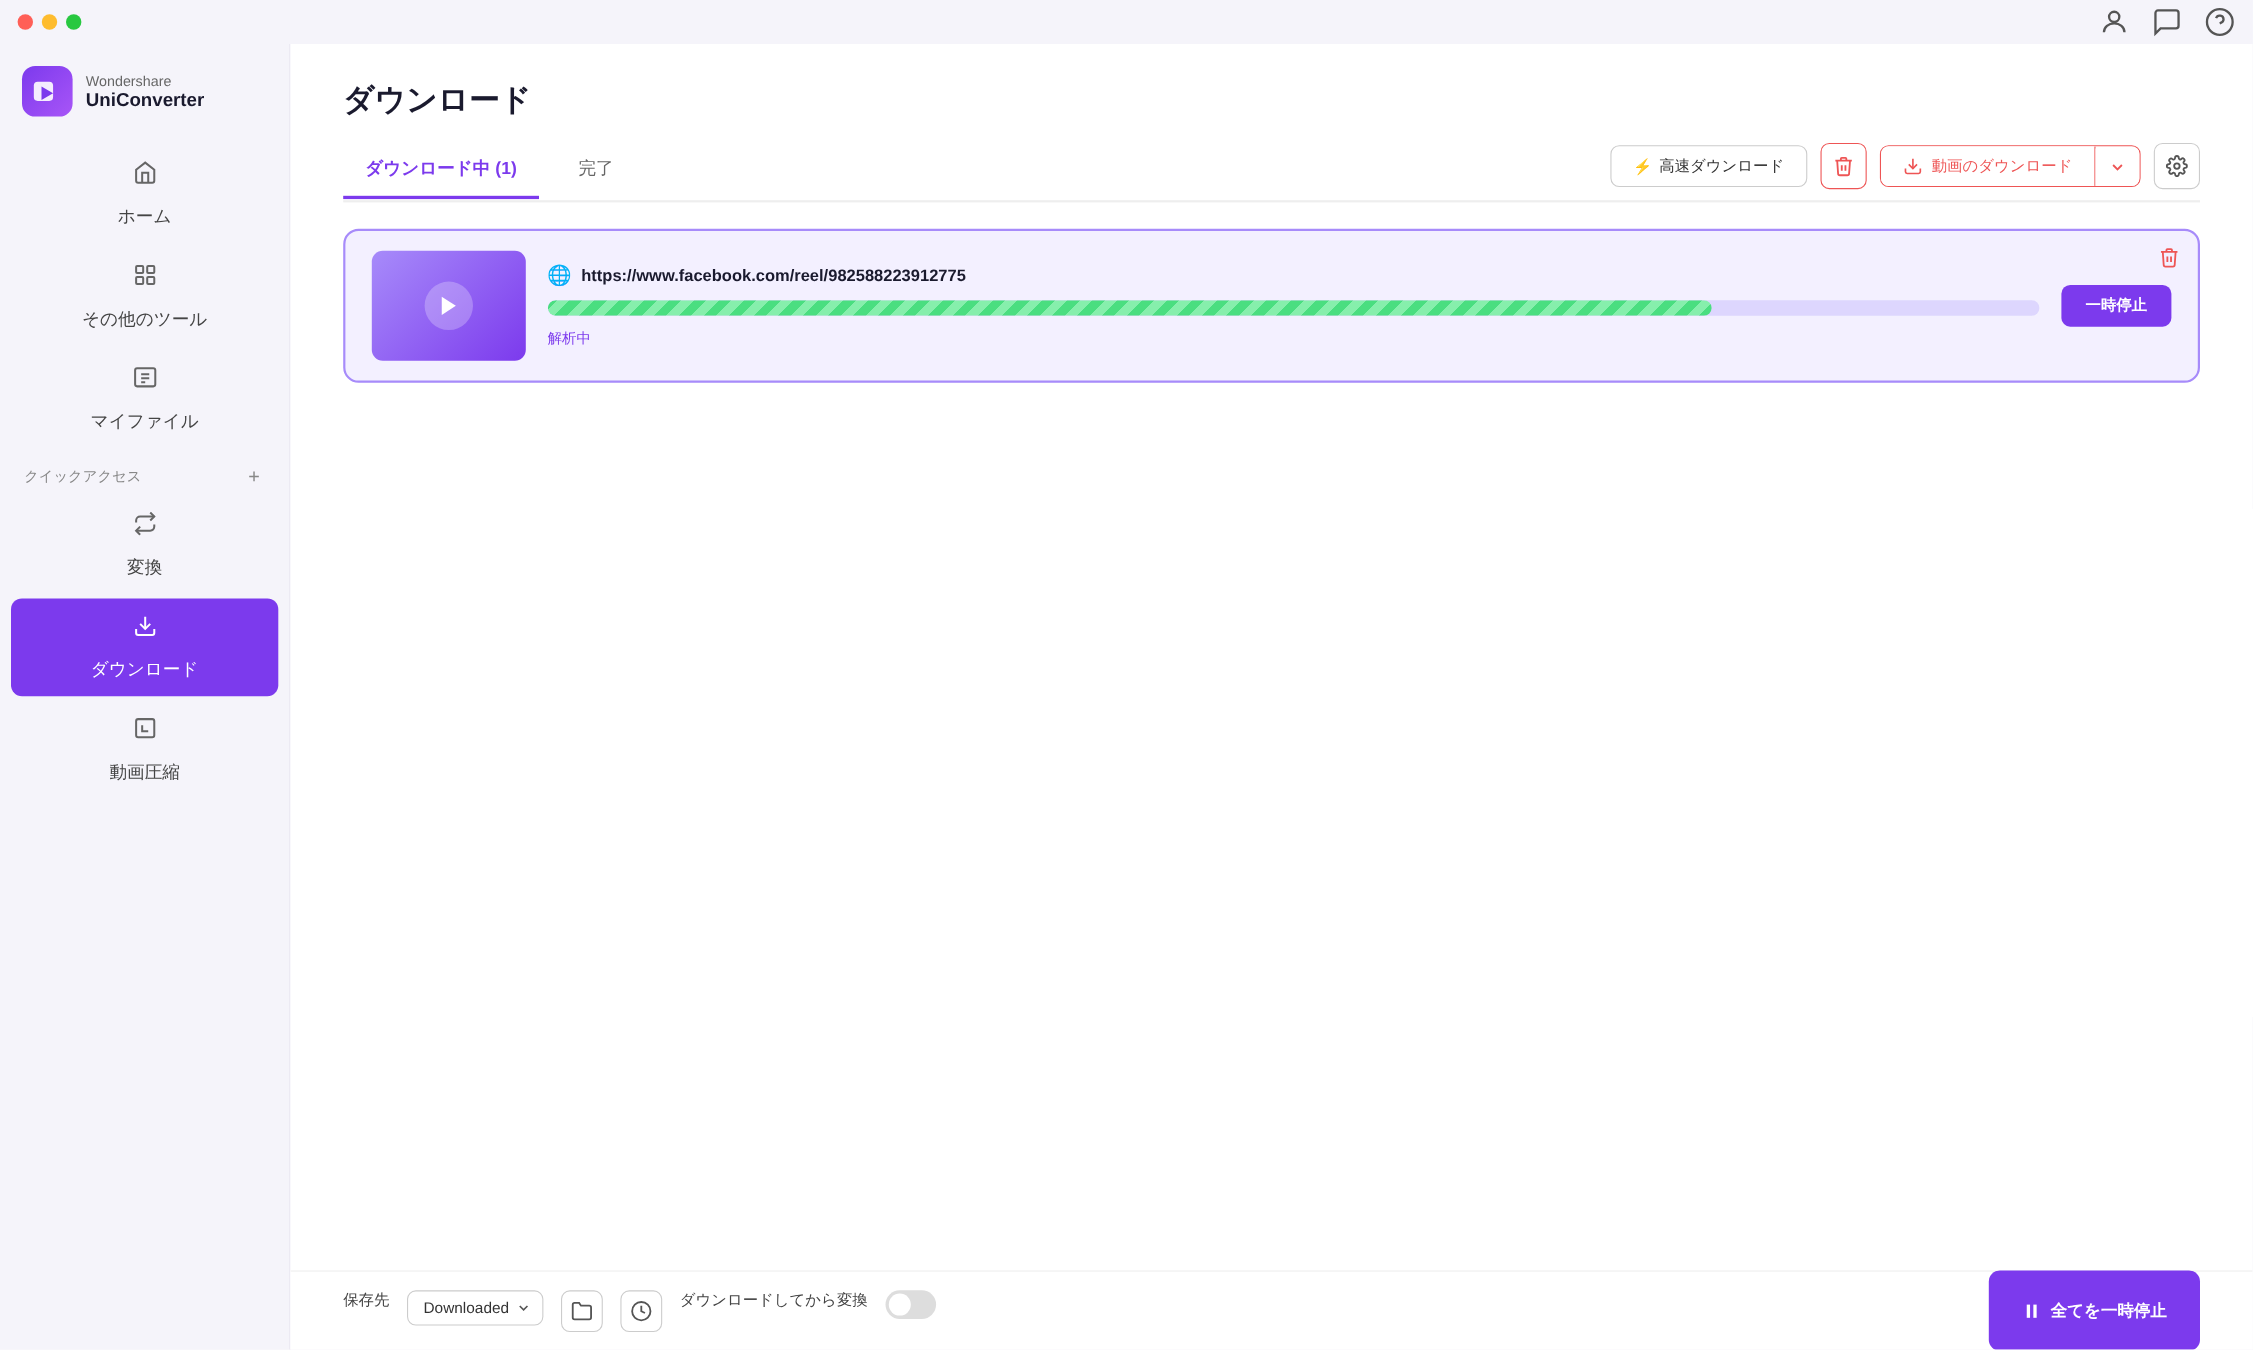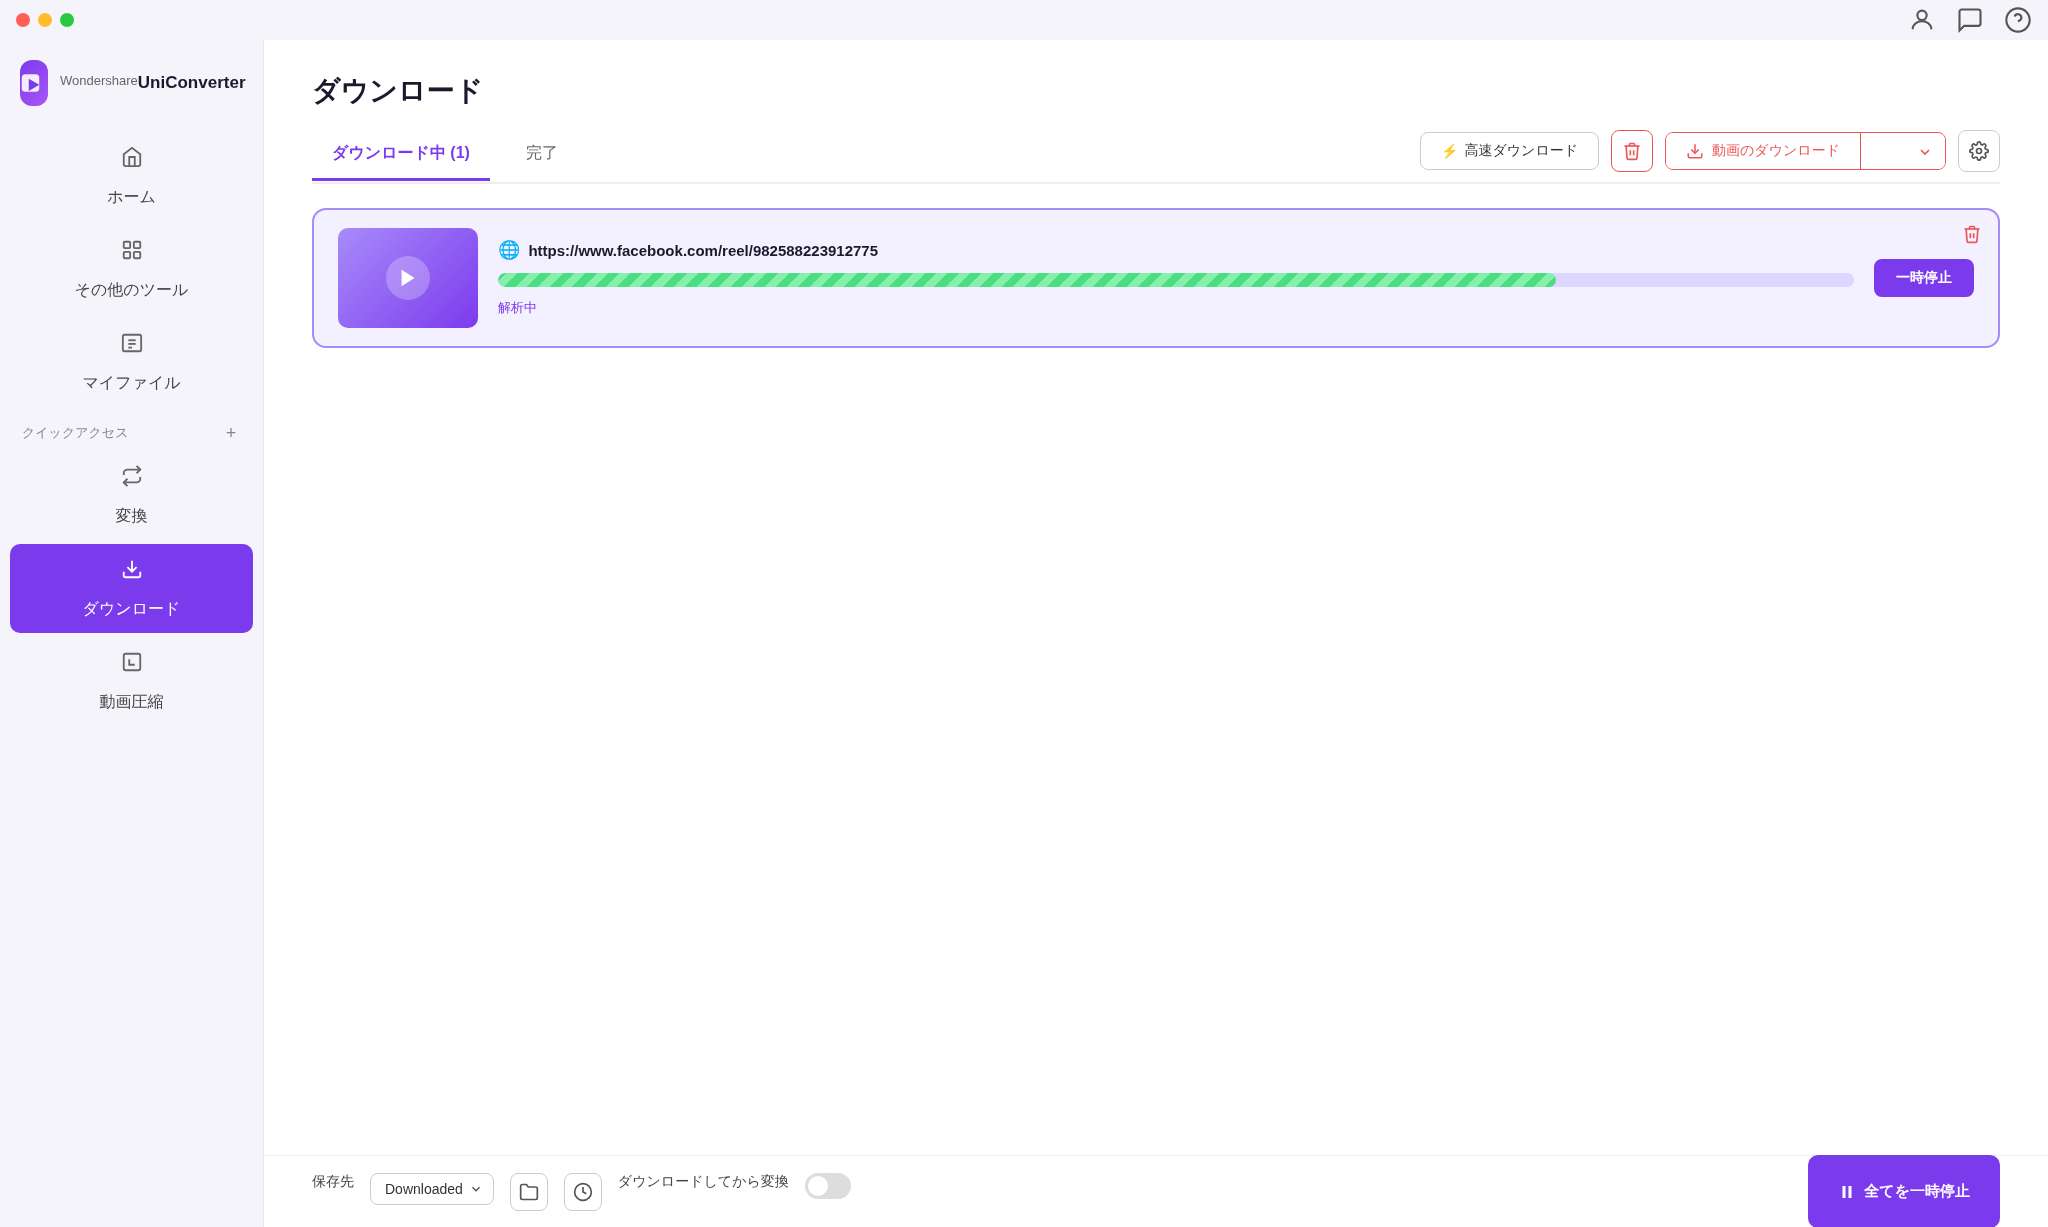--- a/index.html
+++ b/index.html
@@ -70,21 +70,21 @@
       height: 46px;
       background: linear-gradient(135deg, #7c3aed, #a855f7);
       border-radius: 12px;
       display: flex;
       align-items: center;
       justify-content: center;
     }
     .logo-icon svg { width: 28px; height: 28px; }
     .logo-text {
       display: flex;
-      flex-direction: row;
+      flex-direction: column;
     }
     .logo-brand {
       font-size: 13px;
       color: #666;
       font-weight: 400;
     }
     .logo-name {
       font-size: 17px;
       font-weight: 700;
       color: #1a1a2e;
@@ -206,21 +206,20 @@
       justify-content: center;
       cursor: pointer;
       color: #e55;
     }
     .btn-video-dl {
       display: flex;
       align-items: flex-end;
       border-radius: 8px;
       overflow: hidden;
       border: 1.5px solid #e55;
-      gap: 44px;
     }
     .btn-video-dl-main {
       display: flex;
       align-items: center;
       gap: 8px;
       padding: 9px 20px;
       background: white;
       cursor: pointer;
       font-size: 14px;
       color: #e55;

